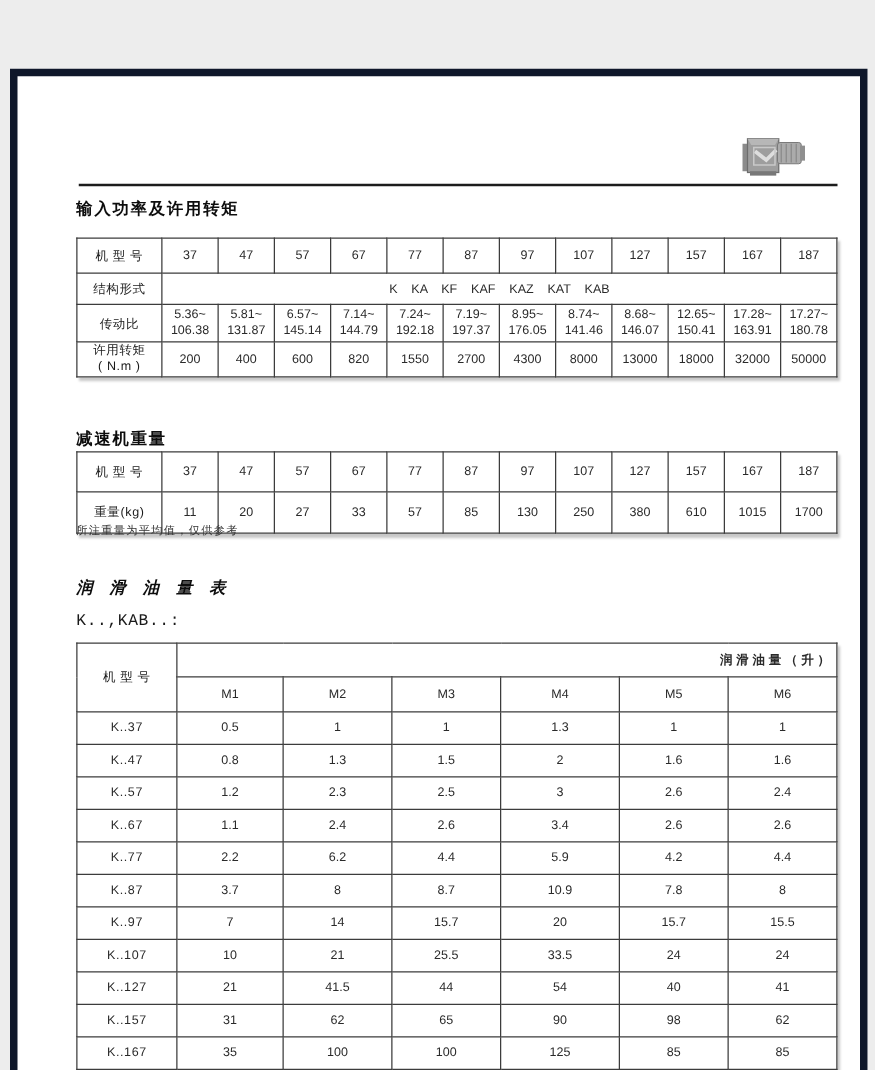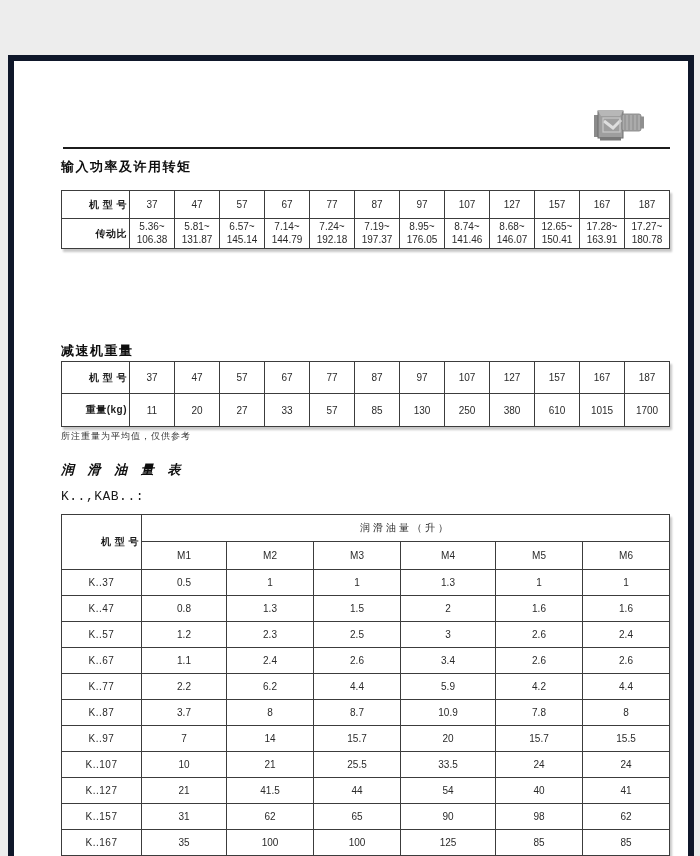--- a/index.html
+++ b/index.html
@@ -35,48 +35,48 @@
     letter-spacing: 1.5px;
   }
   #title1 { top: 97px; }
   #title2 { top: 281px; }
   #title3 { top: 400px; letter-spacing: 5px; font-style: italic; }
   .subtitle {
     position: absolute; left: 47px; top: 428px;
     font-size: 13px; color: #1a1a1a; letter-spacing: 0.5px; font-family: Liberation Mono, monospace;
   }
   .note {
-    position: absolute; left: 47px; top: 369px;
+    position: absolute; left: 47px; top: 357px;
     font-size: 9px; color: #333; letter-spacing: 1px;
   }
   table {
     position: absolute;
     border-collapse: collapse;
     table-layout: fixed;
     width: 608px;
     background: #fff;
     box-shadow: 2px 3px 2px rgba(0,0,0,0.22);
   }
   td {
     border: 1px solid #3c3c3c;
     text-align: center;
     vertical-align: middle;
     font-size: 10px;
     color: #2a2a2a;
     padding: 1px 2px;
     overflow: hidden;
   }
-  .rh { font-weight: bold; color: #1a1a1a; letter-spacing: 0.5px; text-align: right; }
+  .rh { font-weight: normal; color: #1a1a1a; letter-spacing: 0.5px; }
   .pre { white-space: pre; }
   .prl { white-space: pre-line; line-height: 1.25; }
   #table1 { left: 47px; top: 129px; }
   #table2 { left: 47px; top: 300px; }
   #table3 { left: 47px; top: 453px; }
   #table3 td { font-size: 10px; }
-  .oil-head { font-weight: normal; letter-spacing: 3px; }
+  .oil-head { font-weight: bold; letter-spacing: 3px; text-align: right; }
   .oil-model { letter-spacing: 0.5px; }
 </style>
 </head>
 <body>
 
 <div class="page">
 
   <svg class="logo" viewBox="0 0 56 37" aria-hidden="true">
     <rect x="3" y="9" width="6" height="22" fill="#8b8b8b"></rect>
     <rect x="7" y="5" width="25" height="27" fill="#9e9e9e" stroke="#6d6d6d" stroke-width="1"></rect>
@@ -120,20 +120,24 @@
       <td>57</td>
       <td>67</td>
       <td>77</td>
       <td>87</td>
       <td>97</td>
       <td>107</td>
       <td>127</td>
       <td>157</td>
       <td>167</td>
       <td>187</td>
+    </tr>
+    <tr style="height:25px">
+      <td class="rh">结构形式</td>
+      <td colspan="12" class="pre">K    KA    KF    KAF    KAZ    KAT    KAB</td>
     </tr>
     <tr style="height:30px">
       <td class="rh">传动比</td>
       <td class="prl">5.36~
 106.38</td>
       <td class="prl">5.81~
 131.87</td>
       <td class="prl">6.57~
 145.14</td>
       <td class="prl">7.14~
@@ -148,20 +152,36 @@
 141.46</td>
       <td class="prl">8.68~
 146.07</td>
       <td class="prl">12.65~
 150.41</td>
       <td class="prl">17.28~
 163.91</td>
       <td class="prl">17.27~
 180.78</td>
     </tr>
+    <tr style="height:28px">
+      <td class="rh prl">许用转矩
+( N.m )</td>
+      <td>200</td>
+      <td>400</td>
+      <td>600</td>
+      <td>820</td>
+      <td>1550</td>
+      <td>2700</td>
+      <td>4300</td>
+      <td>8000</td>
+      <td>13000</td>
+      <td>18000</td>
+      <td>32000</td>
+      <td>50000</td>
+    </tr>
   </tbody>
     </table>
 
   <div class="sec-title" id="title2">减速机重量</div>
 
   <table id="table2">
     <colgroup>
       <col style="width:68px">
       <col style="width:45px">
         <col style="width:45px">

